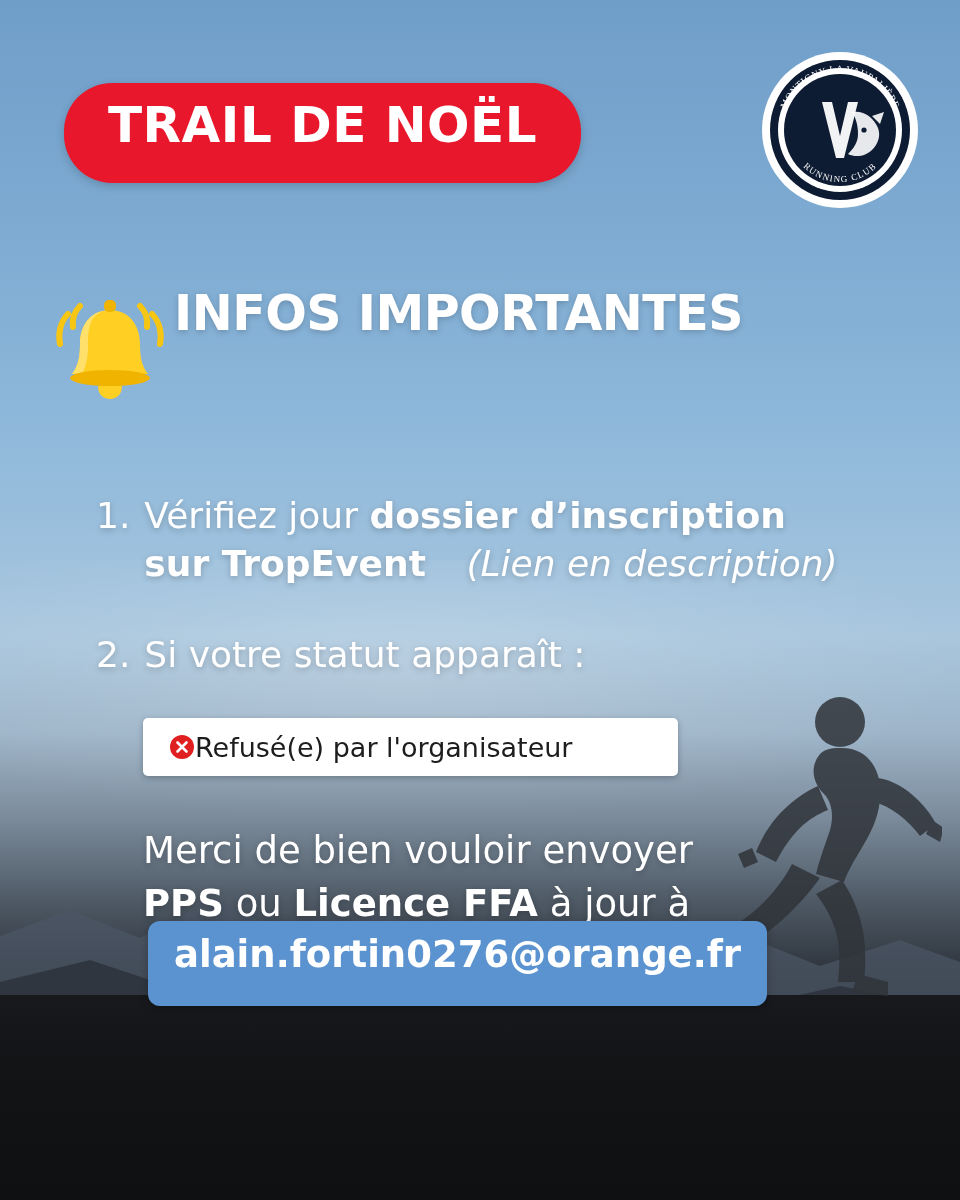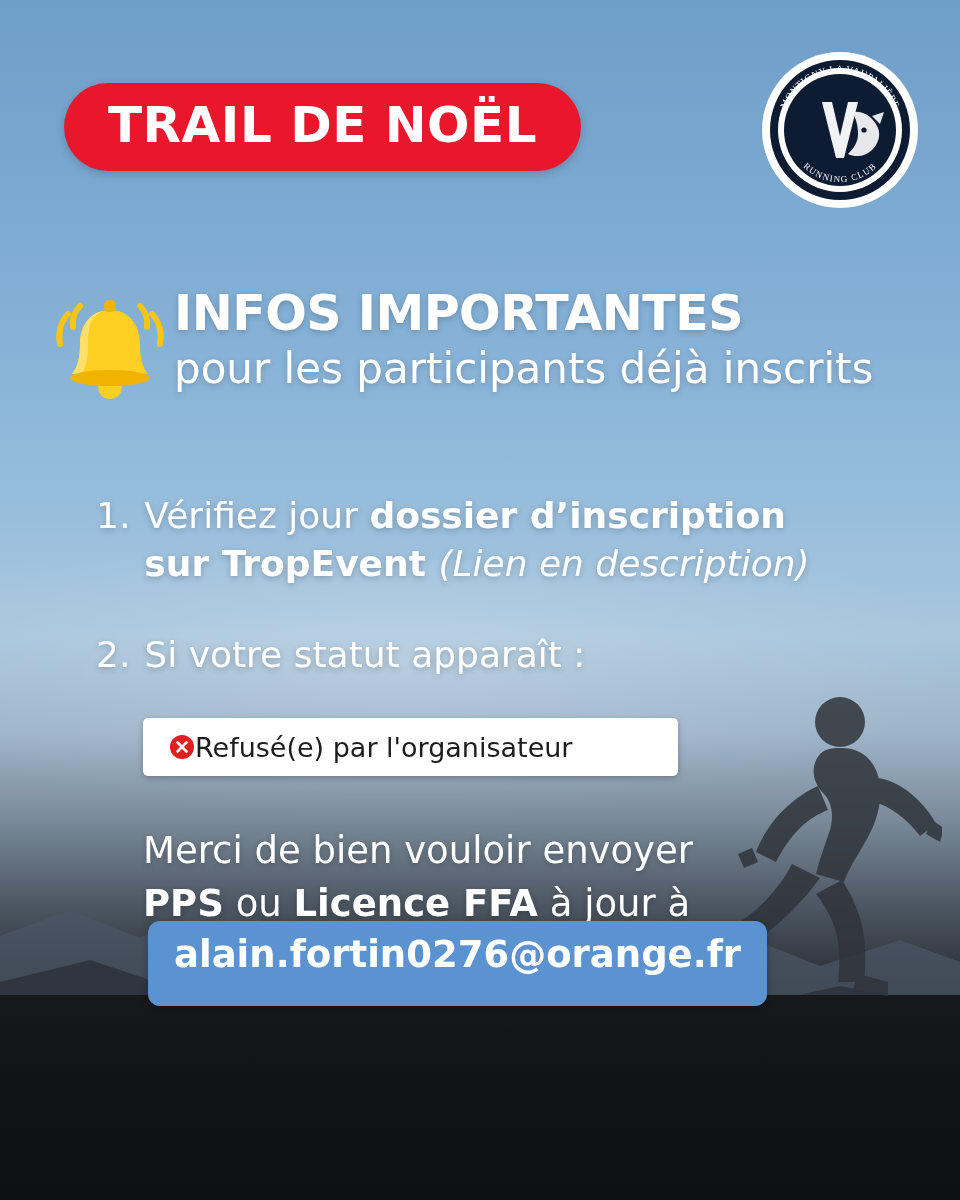--- a/index.html
+++ b/index.html
@@ -70,21 +70,21 @@
     pointer-events: none;
   }
 
   
   .title-pill {
     position: absolute;
     left: 64px;
     top: 83px;
     background: #e8172b;
     border-radius: 48px;
-    padding: 17px 44px 21px 44px;
+    padding: 17px 44px 33px 44px;
     box-shadow: 0 3px 10px rgba(0,0,0,0.18);
   }
   .title-pill .title-text {
     color: #ffffff;
     font-size: 50px;
     font-weight: bold;
     letter-spacing: 0.5px;
     line-height: 1;
     font-family: "DejaVu Sans", sans-serif;
     white-space: nowrap;
@@ -157,21 +157,21 @@
     padding-right: 14px;
     text-shadow: 0 2px 6px rgba(0,0,0,0.22);
   }
   .step-body {
     font-size: 36px;
     line-height: 1.32;
     font-family: "DejaVu Sans", sans-serif;
     text-shadow: 0 2px 6px rgba(0,0,0,0.22);
   }
   .step-body b { font-weight: bold; }
-  .step-body i { font-style: italic; }
+  .step-body i { font-style: italic; margin-left: 28px; }
   .step-2 { margin-top: 44px; }
 
   
   .status-chip {
     position: absolute;
     left: 143px;
     top: 718px;
     width: 535px;
     height: 58px;
     background: #ffffff;
@@ -288,21 +288,20 @@
           <path d="M88,14 C94,20 96,28 95,35"></path>
         </g>
         <path d="M58,18 C76,18 88,32 88,52 C88,66 90,74 96,82 L20,82 C26,74 28,66 28,52 C28,32 40,18 58,18 Z" fill="#ffcf24"></path>
         <path d="M58,18 C50,18 44,22 40,28 C36,36 36,46 36,54 C36,66 34,74 30,82 L20,82 C26,74 28,66 28,52 C28,32 40,18 58,18 Z" fill="#ffe06a"></path>
         <ellipse cx="58" cy="86" rx="40" ry="8" fill="#f0b400"></ellipse>
         <path d="M46,94 C46,102 51,107 58,107 C65,107 70,102 70,94 Z" fill="#ffcf24"></path>
         <rect x="52" y="8" width="12" height="12" rx="5" fill="#f0b400"></rect>
       </svg>
       <div class="headline-text">
         <div class="headline-main">INFOS IMPORTANTES</div>
-        <div class="headline-sub">pour les participants déjà inscrits</div>
       </div>
     </div>
   </div>
 
   <div class="steps">
     <div class="step step-1">
       <div class="step-num">1.</div>
       <div class="step-body">
         <span>Vérifiez jour </span><b>dossier d’inscription</b><br>
         <b>sur TropEvent </b><i>(Lien en description)</i>

